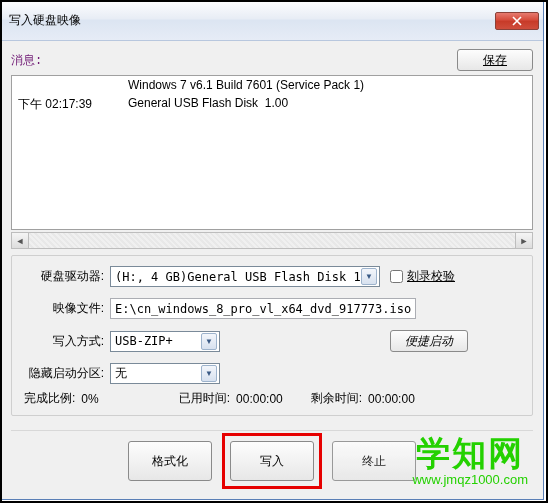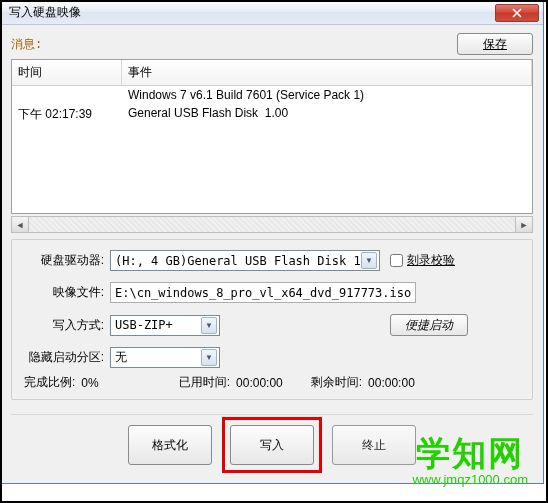--- a/index.html
+++ b/index.html
@@ -1,28 +1,28 @@
 <!DOCTYPE html>
 <html><head>
 <meta charset="utf-8">
 <style>
 * { box-sizing: border-box; margin: 0; padding: 0; font-family: "Microsoft YaHei", "SimSun", sans-serif; font-size: 12px; }
 body { background: #fff; width: 548px; height: 503px; overflow: hidden; position: relative; }
 
 .window { width: 544px; border: 1px solid #5a7fb6; background: #f0f0f0; }
 
-.titlebar { height: 24px; background: linear-gradient(to bottom, #fdfdfe, #e8edf5 45%, #dce5f2 50%, #e6ecf6); display: flex; align-items: center; padding: 0 4px; border-bottom: 1px solid #b8c7de; }
+.titlebar { height: 40px; background: linear-gradient(to bottom, #fdfdfe, #e8edf5 45%, #dce5f2 50%, #e6ecf6); display: flex; align-items: center; padding: 0 4px; border-bottom: 1px solid #b8c7de; }
 .titlebar-text { flex: 1; color: #000; font-size: 12px; padding-left: 4px; }
 .close-btn { width: 44px; height: 18px; background: linear-gradient(to bottom, #e67a6f, #d44a3a 45%, #c73a28 50%, #cf4d3c); border: 1px solid #8a4038; border-radius: 2px; display: flex; align-items: center; justify-content: center; cursor: pointer; }
 .close-btn svg { width: 10px; height: 10px; }
 
 .content { padding: 8px 10px 12px; }
 
 .msg-row { display: flex; align-items: center; margin-bottom: 4px; }
-.msg-label { flex: 1; color: #a16207; font-family: Liberation Mono, monospace; }
+.msg-label { flex: 1; color: #701a75; font-family: Liberation Mono, monospace; }
 .save-btn { width: 76px; height: 22px; background: linear-gradient(to bottom, #fdfdfd, #e7e7e7); border: 1px solid #8a8a8a; border-radius: 3px; cursor: pointer; text-decoration: underline; }
 
 .log-box { border: 1px solid #a0a0a0; background: #fff; height: 155px; margin-bottom: 2px; }
 .log-header { display: flex; border-bottom: 1px solid #d0d0d0; background: linear-gradient(to bottom, #fff, #f3f3f3); }
 .log-header div { padding: 4px 6px; border-right: 1px solid #d8d8d8; }
 .col-time { width: 110px; }
 .col-event { flex: 1; }
 .log-body { font-family: "SimSun", monospace; }
 .log-row { display: flex; justify-content: center; }
 .log-row .cell-time { width: 110px; padding: 2px 6px; white-space: nowrap; }
@@ -78,24 +78,20 @@
   </div>
 
   <div class="content">
 
     <div class="msg-row">
       <span class="msg-label">消息:</span>
       <button class="save-btn">保存</button>
     </div>
 
     <div class="log-box">
-      <div class="log-header">
-        <div class="col-time">时间</div>
-        <div class="col-event">事件</div>
-      </div>
       <div class="log-body">
         <div class="log-row">
           <div class="cell-time"></div>
           <div class="cell-event">Windows 7 v6.1 Build 7601 (Service Pack 1)</div>
         </div>
         <div class="log-row">
           <div class="cell-time">下午 02:17:39</div>
           <div class="cell-event">General USB Flash Disk  1.00</div>
         </div>
       </div>

